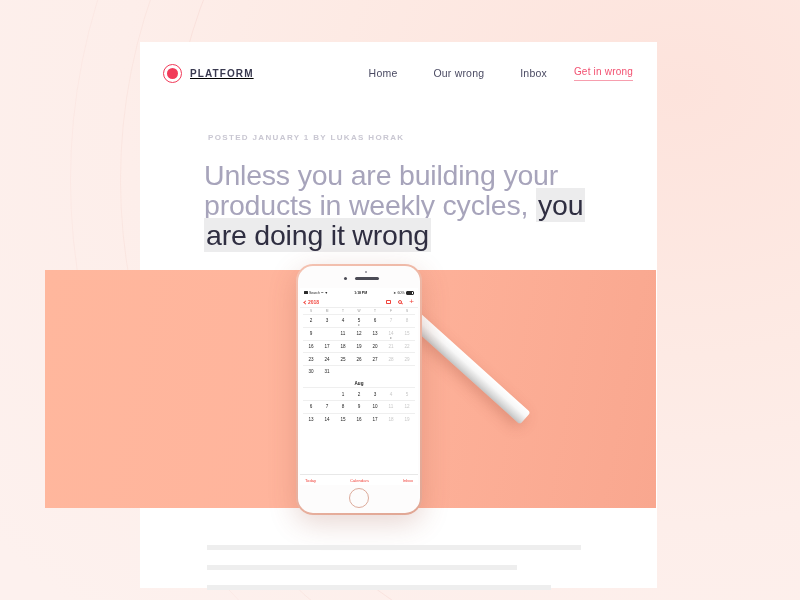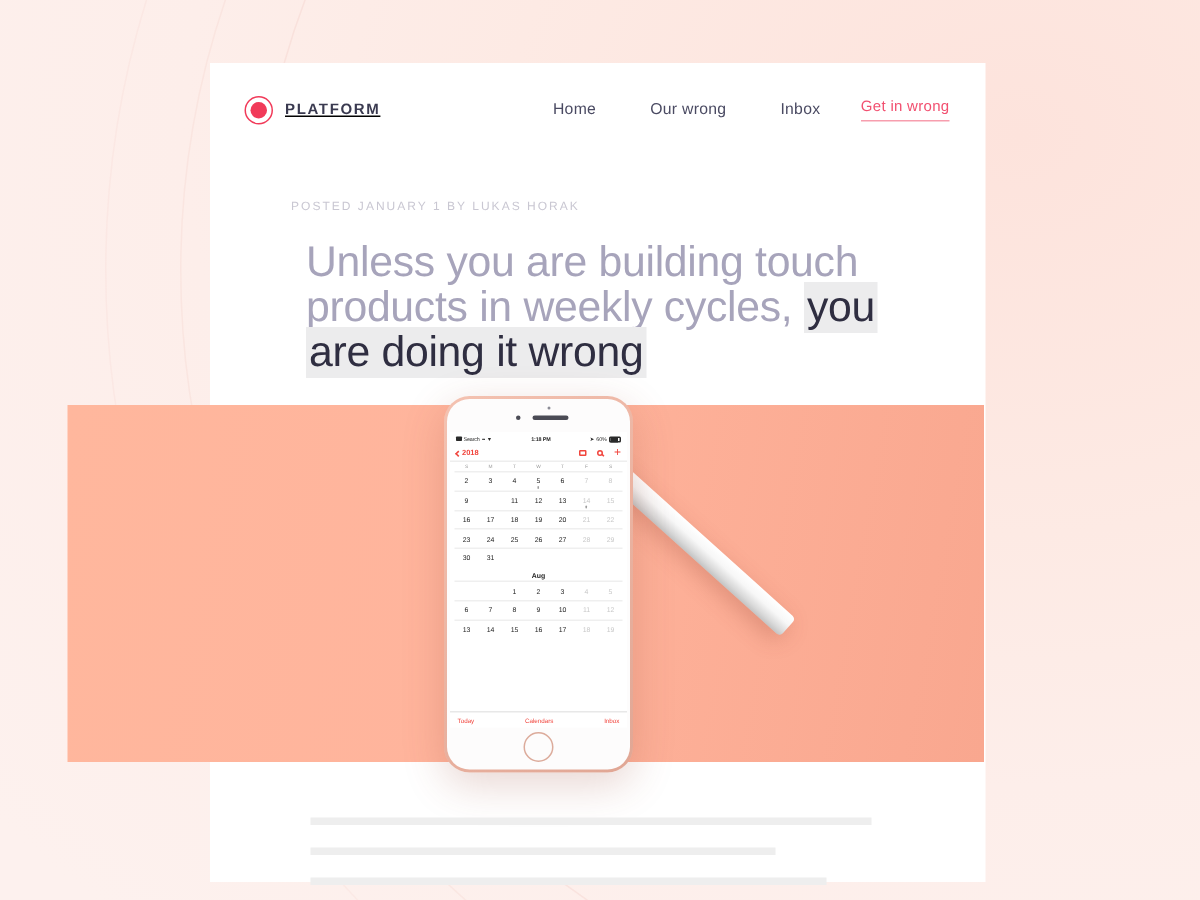--- a/index.html
+++ b/index.html
@@ -65,23 +65,23 @@
   .cta-link {
     margin-left: auto; margin-right: 24px;
     font-size: 10px; color: #f25070; text-decoration: none;
     letter-spacing: 0.2px; cursor: pointer;
     border-bottom: 1px solid #f79eae;
     padding-bottom: 3px;
   }
 
   
   .article-meta {
-    position: absolute; left: 194px; top: 133px;
+    position: absolute; left: 208px; top: 133px;
     font-size: 8px; letter-spacing: 1.35px;
-    color: #c9c7d2; font-weight: 400;
+    color: #c9c7d2; font-weight: 700;
   }
   .headline {
     position: absolute; left: 204px; top: 160px;
     width: 400px;
     font-size: 28.5px; line-height: 30px;
     letter-spacing: -0.2px;
     color: #a7a4bb;
     font-weight: 400;
   }
   .headline .hl-strong {
@@ -303,21 +303,21 @@
   </div>
   <nav class="main-nav">
     <a class="nav-link">Home</a>
     <a class="nav-link">Our wrong</a>
     <a class="nav-link">Inbox</a>
   </nav>
   <a class="cta-link">Get in wrong</a>
 </div>
 
 <div class="article-meta">POSTED JANUARY 1 BY LUKAS HORAK</div>
-<h1 class="headline"><span>Unless you are building touch products in weekly cycles, </span><span class="hl-strong">you are doing it wrong</span></h1>
+<h1 class="headline"><span>Unless you are building your products in weekly cycles, </span><span class="hl-strong">you are doing it wrong</span></h1>
 
 <div class="hero-banner"></div>
 
 <div class="pencil">
   <div class="pencil-body"></div>
   <div class="pencil-band">
       <i></i>
     </div>
   <div class="pencil-tipcap"></div>
 </div>

